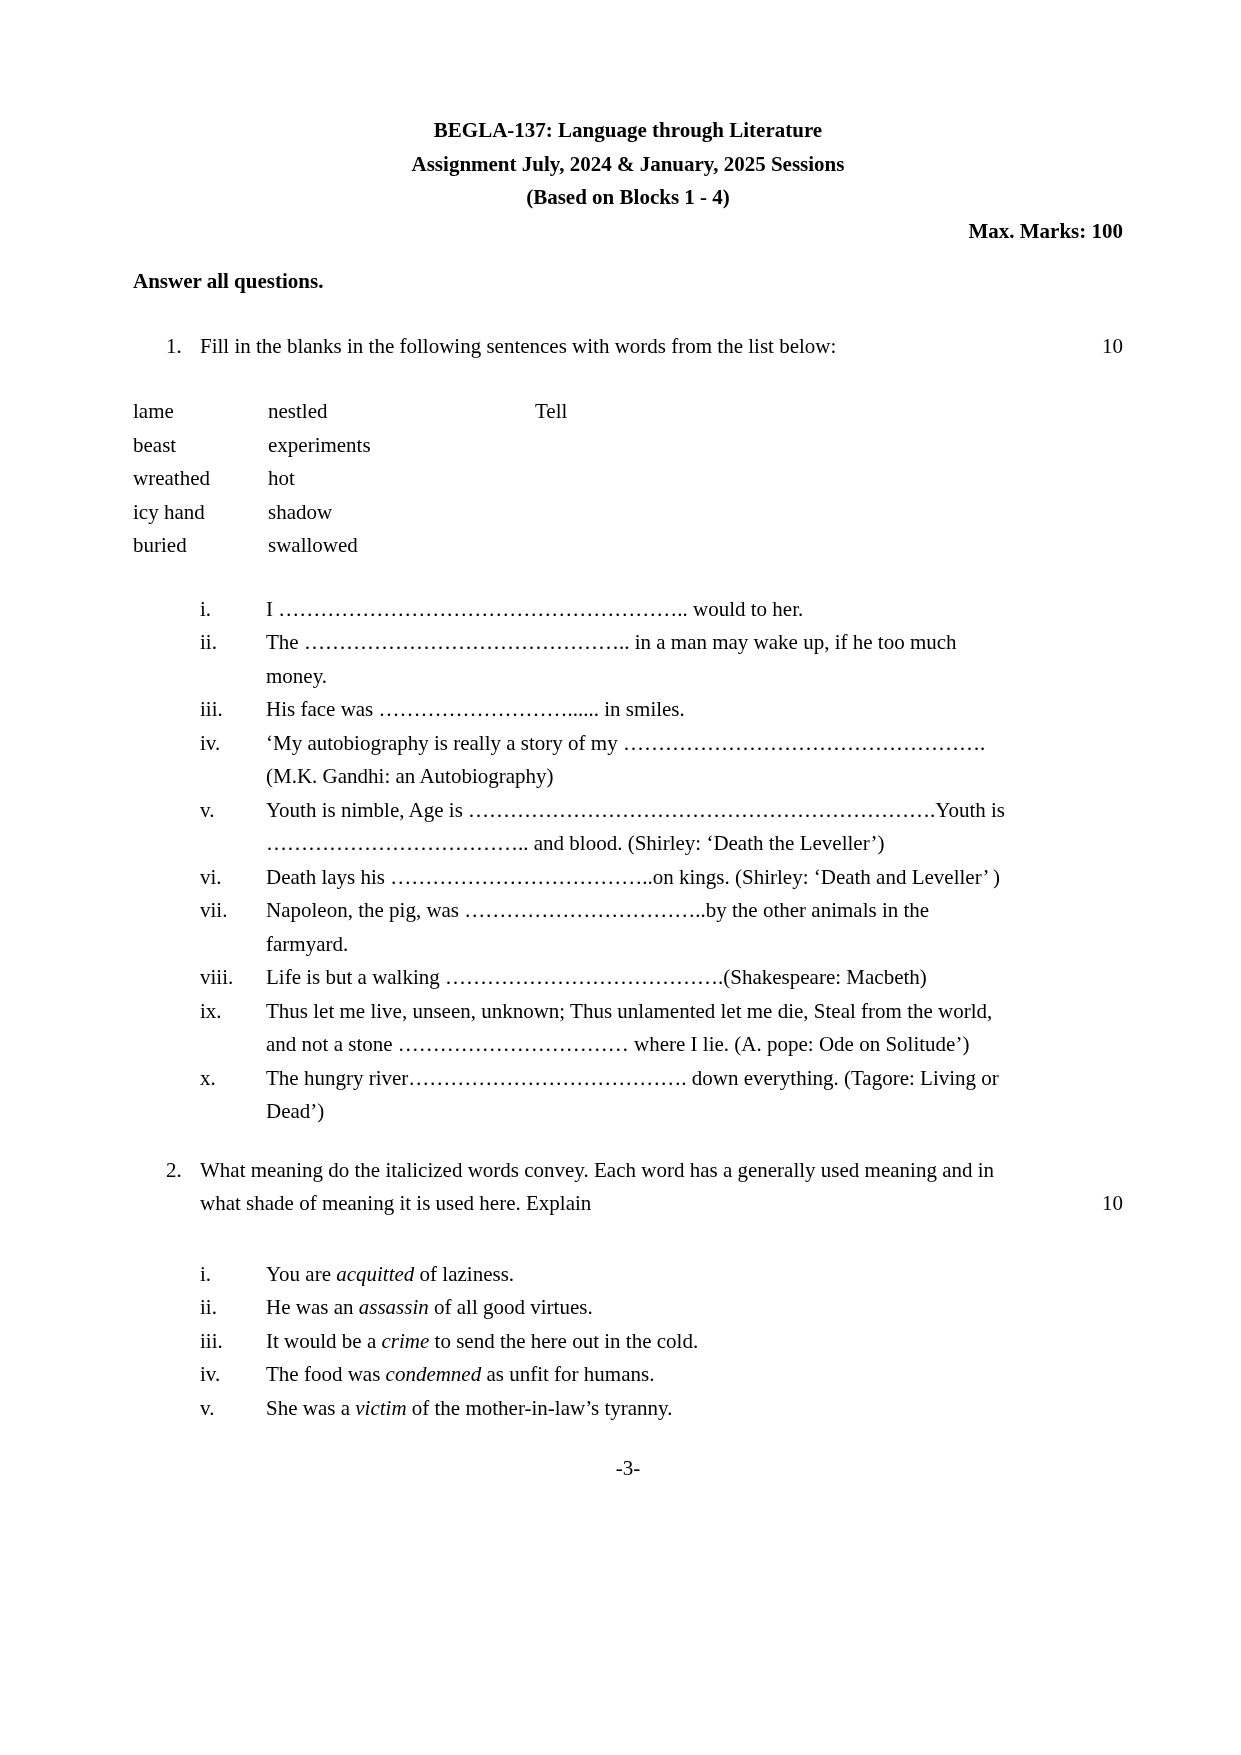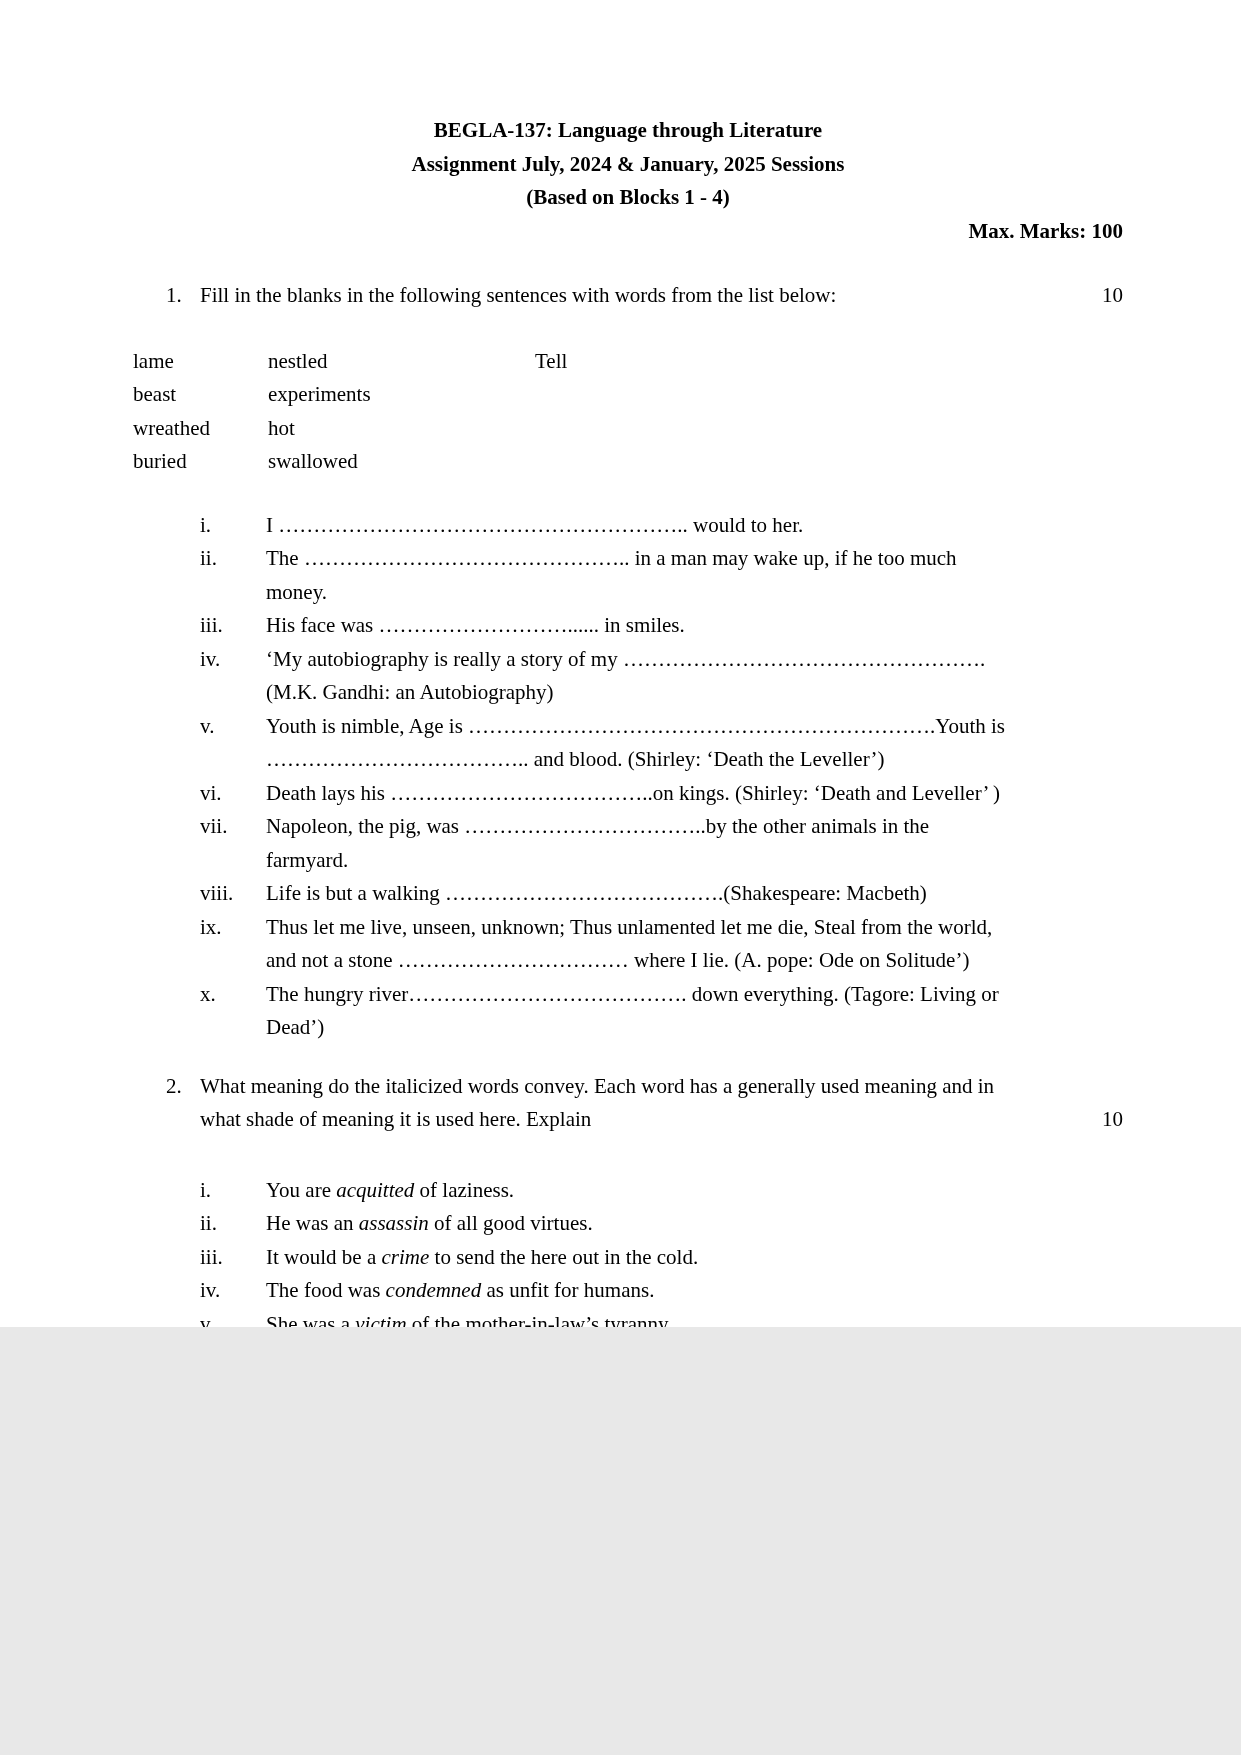--- a/index.html
+++ b/index.html
@@ -1,19 +1,19 @@
 <!DOCTYPE html>
 <html><head>
 <meta charset="utf-8">
 <style>
   html, body { margin: 0; padding: 0; background: #e8e8e8; }
   .page {
     position: relative;
     width: 1241px;
-    height: 1327px;
+    height: 1755px;
     margin: 0 auto;
     background: #ffffff;
     color: #000000;
     font-family: "Liberation Serif", "DejaVu Serif", serif;
     font-size: 21px;
     line-height: 33.5px;
     box-sizing: border-box;
     padding: 114px 118px 0 133px;
     overflow: hidden;
   }
@@ -49,20 +49,21 @@
 <div class="page">
 
   <div class="title-block">
     <div>BEGLA-137: Language through Literature</div>
     <div>Assignment July, 2024 &amp; January, 2025 Sessions</div>
     <div>(Based on Blocks 1 - 4)</div>
   </div>
 
   <div class="max-marks">Max. Marks: 100</div>
 
+  <div class="instruction">Answer all questions.</div>
 
   <div class="q-header q1">
     <span class="q-num">1.</span>
     <span class="q-text">Fill in the blanks in the following sentences with words from the list below:</span>
     <span class="q-marks">10</span>
   </div>
 
   <div class="word-list" id="word-list">
     <div class="word-row">
       <span class="word-c1">lame</span>
@@ -75,20 +76,25 @@
       <span class="word-c2">experiments</span>
       <span class="word-c3"></span>
     </div>
 
     <div class="word-row">
       <span class="word-c1">wreathed</span>
       <span class="word-c2">hot</span>
       <span class="word-c3"></span>
     </div>
 
+    <div class="word-row">
+      <span class="word-c1">icy hand</span>
+      <span class="word-c2">shadow</span>
+      <span class="word-c3"></span>
+    </div>
 
     <div class="word-row">
       <span class="word-c1">buried</span>
       <span class="word-c2">swallowed</span>
       <span class="word-c3"></span>
     </div>
   </div>
 
   <div class="item-list q1-items" id="q1-items">
     <div class="item">

